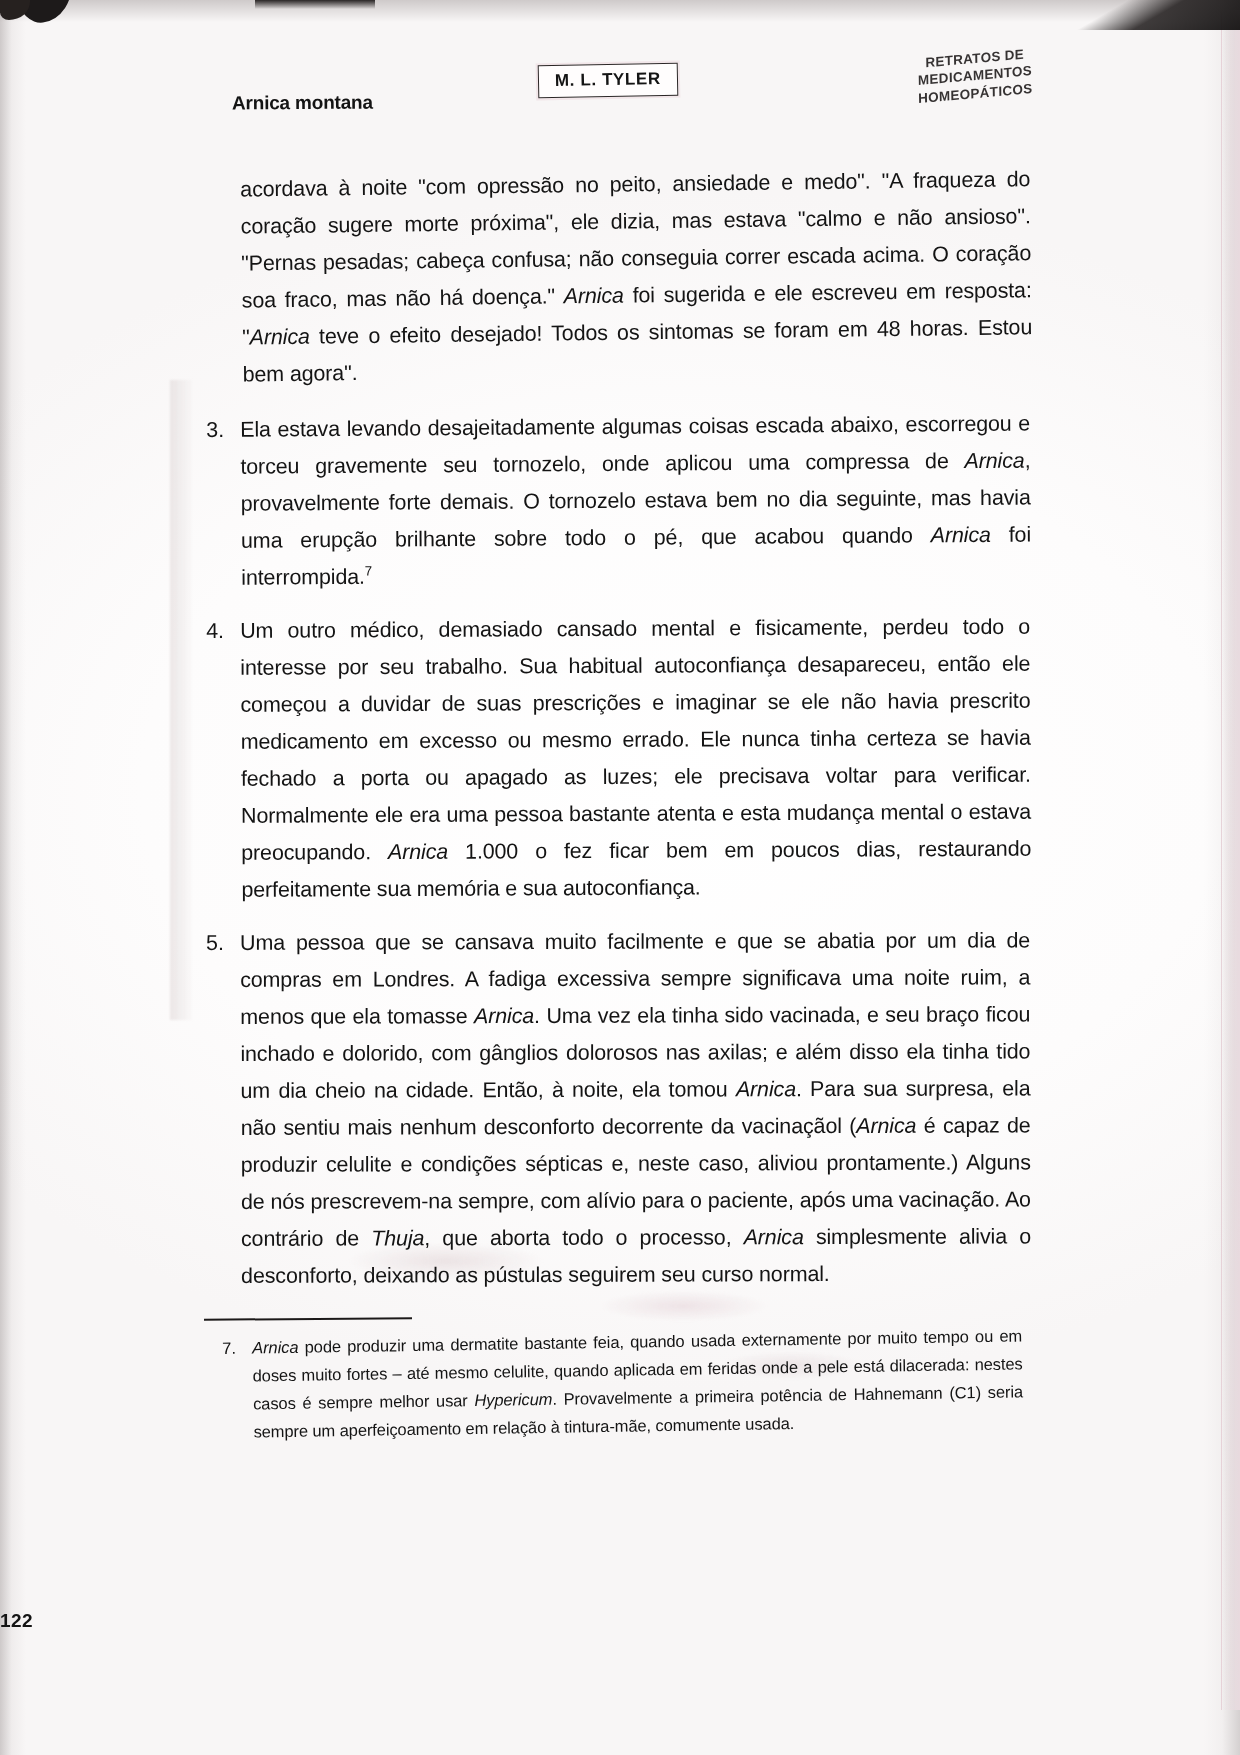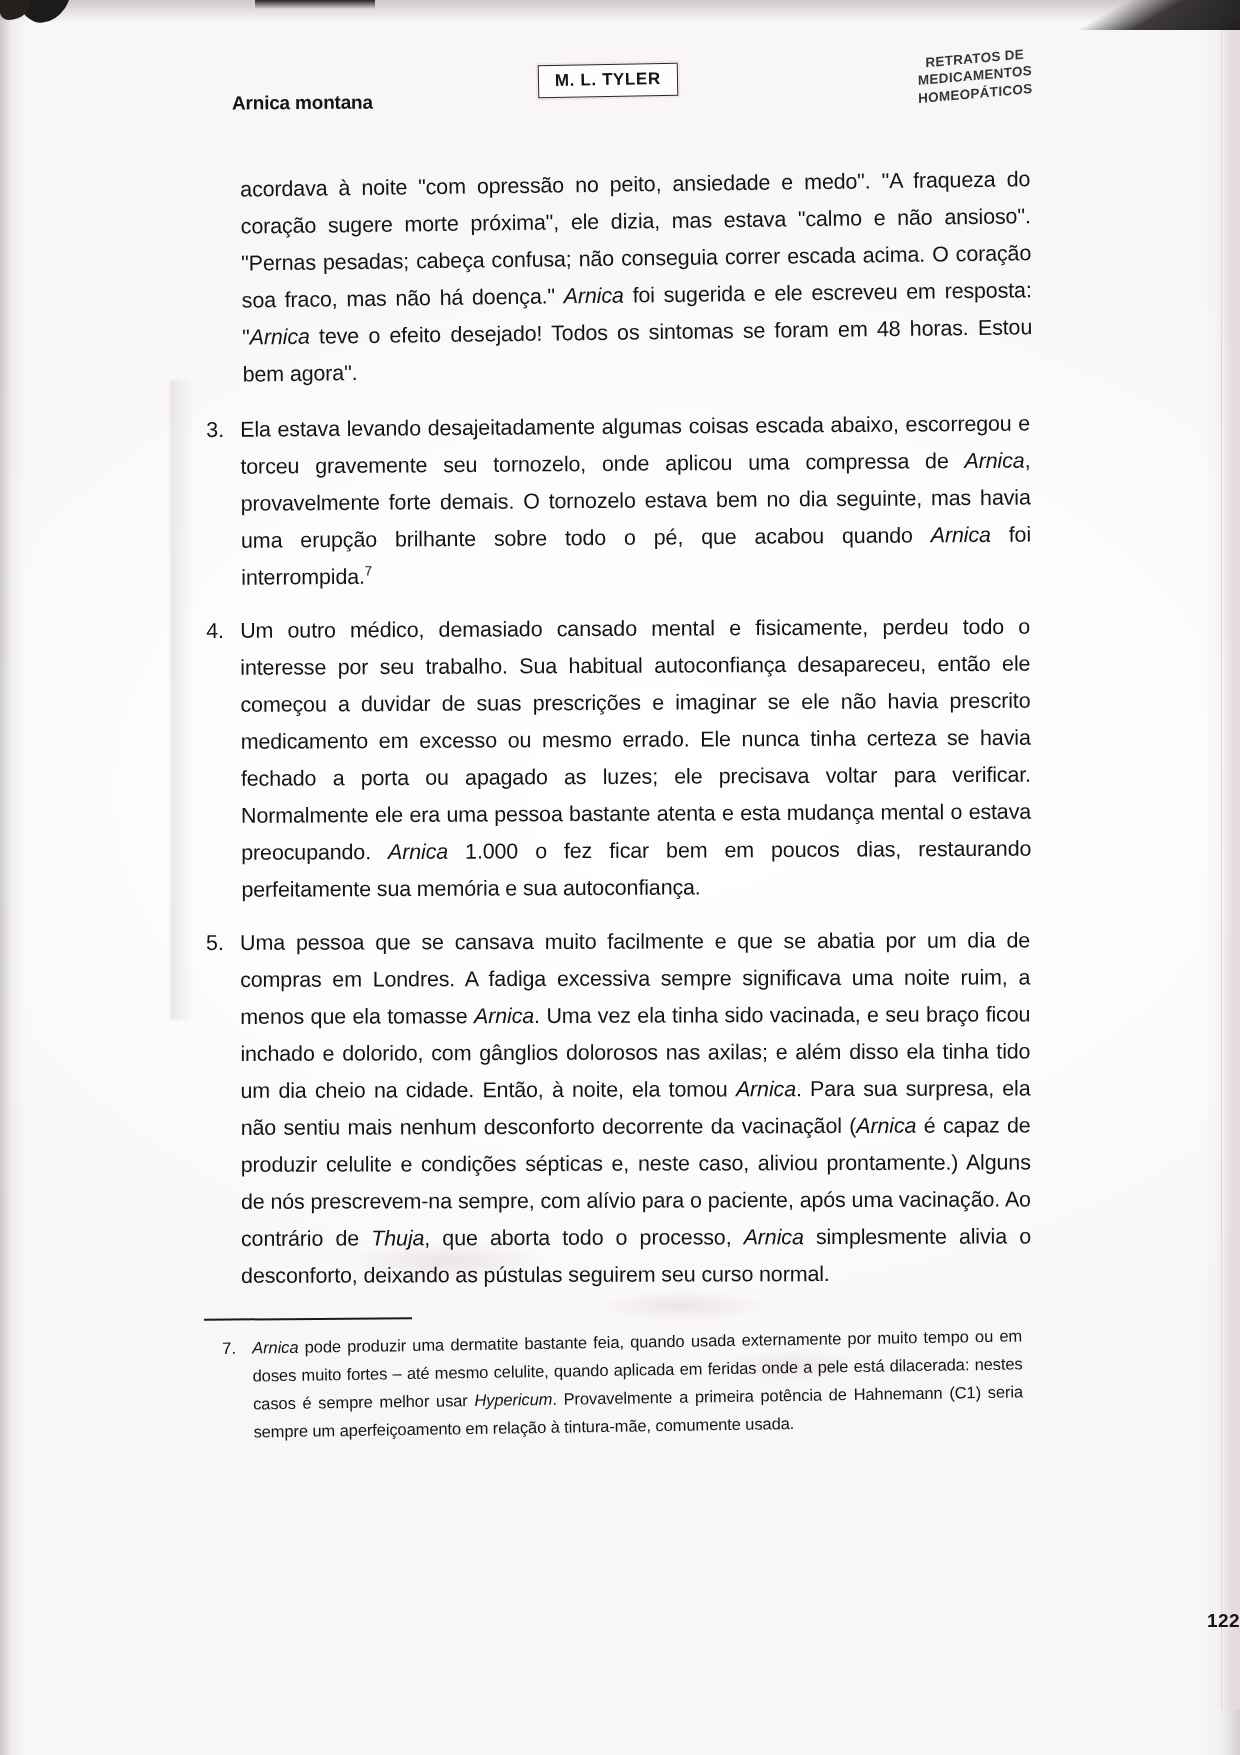--- a/index.html
+++ b/index.html
@@ -202,21 +202,21 @@
     line-height: 28px;
     text-align: justify;
     letter-spacing: -0.1px;
   }
 
   
   .folio {
     position: absolute;
     left: 0; right: 0;
     top: 1610px;
-    text-align: right;
+    text-align: left;
     font-size: 19px;
     font-weight: bold;
     letter-spacing: 0.4px;
   }
 </style>
 </head>
 <body>
 
 <div class="page-scan"></div>
 <div class="spine-smudge"></div>

